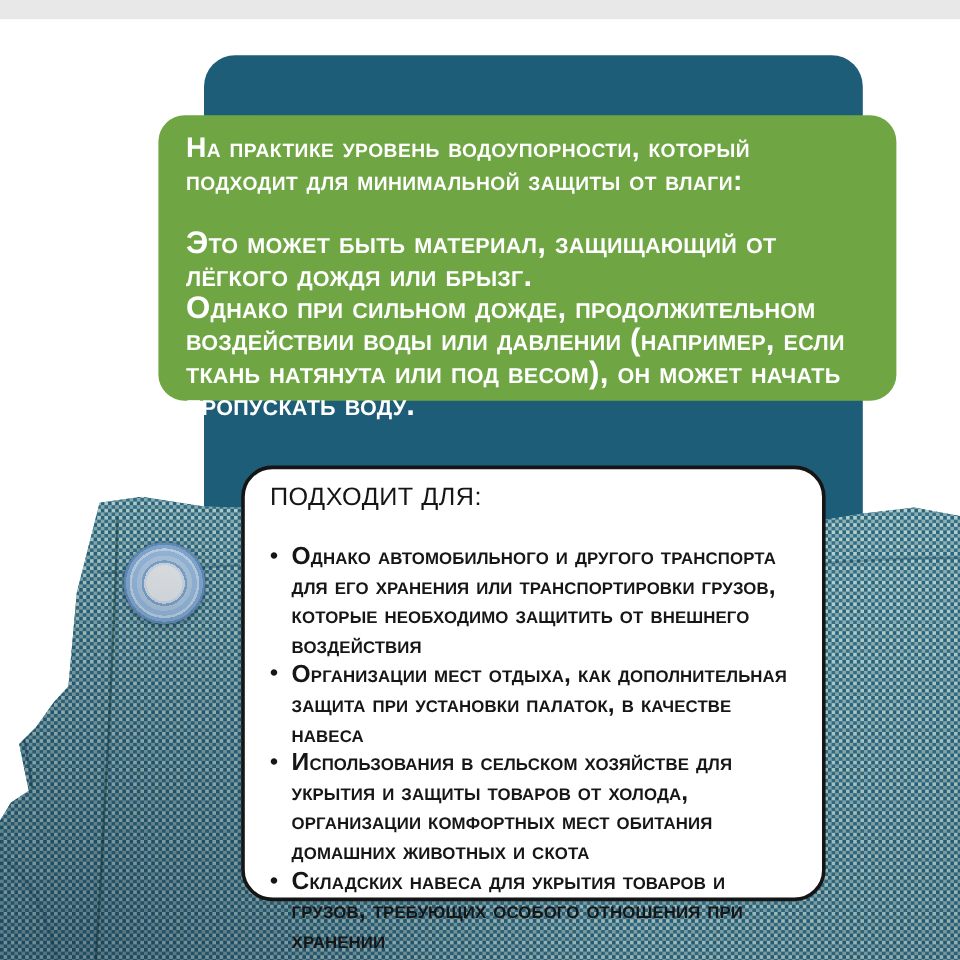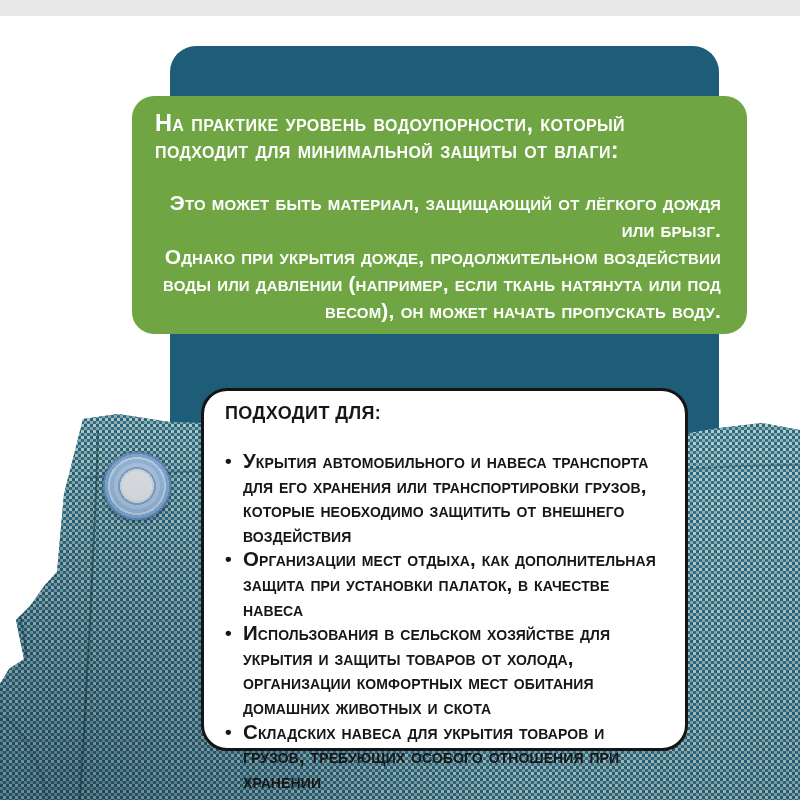--- a/index.html
+++ b/index.html
@@ -17,22 +17,22 @@
   .green-panel{
     position:absolute;left:132px;top:80px;width:615px;height:238px;
     background:#6fa643;border-radius:22px;box-sizing:border-box;
     padding:12px 26px 0 23px;color:#ffffff;
   }
   .green-panel h2{
     margin:2px 0 0 0;font-size:23.5px;line-height:27px;font-weight:700;
     font-variant:small-caps;letter-spacing:.4px;max-width:575px;
   }
   .green-panel p{
-    margin:0;font-size:21px;line-height:27px;font-weight:700;
-    font-variant:small-caps;letter-spacing:.2px;max-width:585px;text-align:right;
+    margin:0;font-size:26px;line-height:27px;font-weight:700;
+    font-variant:small-caps;letter-spacing:.2px;max-width:585px;
   }
   .green-panel p.first{margin-top:25px;}
   
   .fabric{
     position:absolute;inset:0;
     clip-path:polygon(0px 668px,9px 653px,24px 643px,16px 604px,30px 590px,45px 569px,
       57px 556px,64px 478px,83px 403px,118px 398px,170px 406px,300px 410px,
       560px 414px,689px 417px,719px 412px,762px 407px,800px 414px,
       800px 800px,0px 800px);
     background-color:#5b95a4;
@@ -55,21 +55,21 @@
       #a9ccf1 23px 27px, #d6e8fa 27px 29px, #93bbe6 29px 32px, #6f9cc9 32px 34px);
     box-shadow:0 2px 5px rgba(0,30,50,.35), 0 0 0 1px rgba(60,100,140,.35);
   }
   
   .card{
     position:absolute;left:201px;top:372px;width:487px;height:363px;
     background:#ffffff;border:3px solid #151515;border-radius:26px;
     box-sizing:border-box;padding:10px 24px 0 21px;color:#161616;
   }
   .card h2{
-    margin:2px 0 0 0;font-size:18px;font-weight:700;letter-spacing:.4px;
+    margin:2px 0 0 0;font-size:21px;font-weight:400;letter-spacing:.4px;
   }
   .card ul{list-style:none;margin:25px 0 0 0;padding:0;}
   .card li{
     display:flex;gap:5px;margin:0;
     font-size:20.5px;line-height:24.6px;font-weight:700;
     font-variant:small-caps;letter-spacing:.1px;
   }
   .card li .dot{
     flex:0 0 13px;font-variant:normal;font-size:19px;line-height:24.6px;text-align:left;
   }
@@ -78,40 +78,40 @@
 </head>
 <body>
 
 <div class="stage">
 
   <div class="teal-panel"></div>
 
   <div class="green-panel">
     <h2>На практике уровень водоупорности, который подходит для минимальной защиты от влаги:</h2>
     <p class="first">Это может быть материал, защищающий от лёгкого дождя или брызг.</p>
-    <p>Однако при укрытия дожде, продолжительном воздействии воды или давлении (например, если ткань натянута или под весом), он может начать пропускать воду.</p>
+    <p>Однако при сильном дожде, продолжительном воздействии воды или давлении (например, если ткань натянута или под весом), он может начать пропускать воду.</p>
   </div>
 
   <div class="fabric">
     <svg class="seams" width="800" height="800" viewBox="0 0 800 800" fill="none">
       <path d="M98,415 C95,520 88,650 79,800" stroke="#143c34" stroke-opacity=".5" stroke-width="2"></path>
       <path d="M84,462 L200,455" stroke="#17445c" stroke-opacity=".35" stroke-width="2"></path>
       <path d="M688,453 C720,451 770,449 800,449" stroke="#17445c" stroke-opacity=".35" stroke-width="2"></path>
       <path d="M20,597 L27,641" stroke="#0f3a50" stroke-opacity=".45" stroke-width="2"></path>
       <path d="M5,700 C30,722 45,760 50,800" stroke="#0f3a50" stroke-opacity=".2" stroke-width="3"></path>
     </svg>
     <div class="grommet"></div>
   </div>
 
   <div class="card">
     <h2>ПОДХОДИТ ДЛЯ:</h2>
     <ul>
       <li>
         <span class="dot">•</span>
-        <span class="btxt">Укрытия автомобильного и навеса транспорта для его хранения или транспортировки грузов, которые необходимо защитить от внешнего воздействия</span>
+        <span class="btxt">Однако автомобильного и другого транспорта для его хранения или транспортировки грузов, которые необходимо защитить от внешнего воздействия</span>
       </li>
       <li>
         <span class="dot">•</span>
         <span class="btxt">Организации мест отдыха, как дополнительная защита при установки палаток, в качестве навеса</span>
       </li>
       <li>
         <span class="dot">•</span>
         <span class="btxt">Использования в сельском хозяйстве для укрытия и защиты товаров от холода, организации комфортных мест обитания домашних животных и скота</span>
       </li>
       <li>

